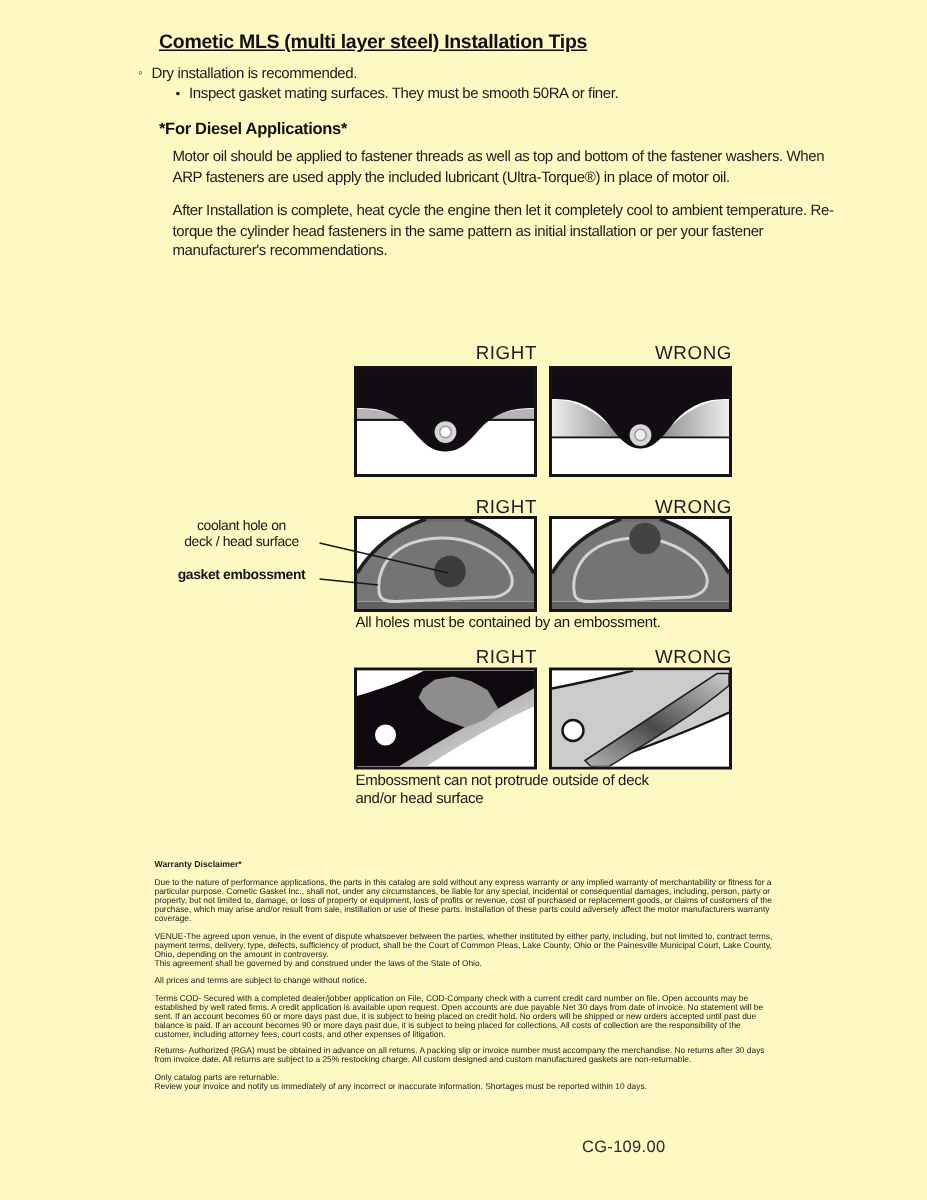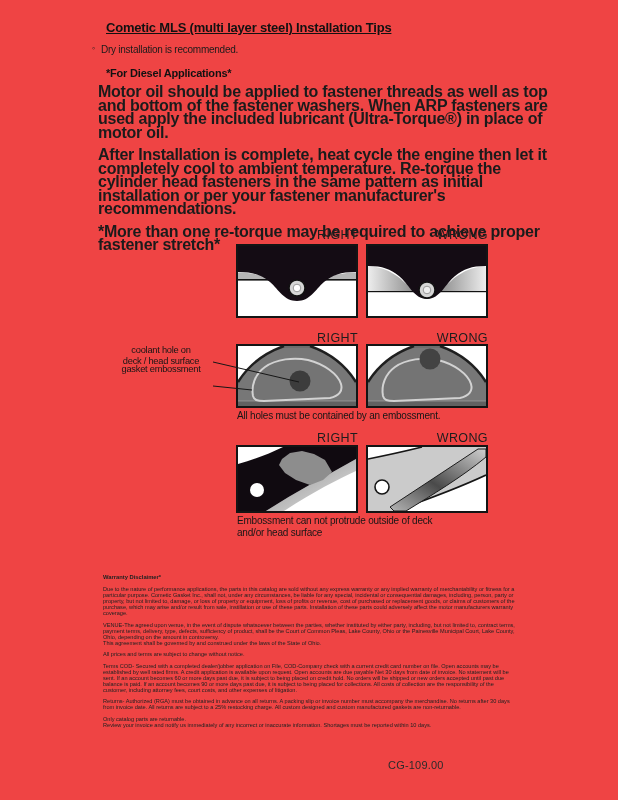--- a/index.html
+++ b/index.html
@@ -1,34 +1,34 @@
 <!DOCTYPE html>
 <html><head>
 <meta charset="utf-8">
 <style>
   html,body { margin:0; padding:0; background:#e8e8e8; }
   .page {
-    position:relative; width:618px; height:800px; background:#ef4444;
+    position:relative; width:618px; height:800px; background:#fef9c3;
     font-family:"Liberation Sans", sans-serif; color:#1b1b1b; overflow:hidden;
     margin:0 auto;
   }
 
   
   .top { position:absolute; left:92px; top:20px; width:468px; }
   .title {
     font-size:13px; font-weight:bold; text-decoration:underline;
     margin:0 0 8px 14px; letter-spacing:-0.2px; color:#111;
   }
   .tips { font-size:10px; letter-spacing:-0.25px; line-height:13px; }
   .tip { position:relative; padding-left:9px; }
   .tip::before { content:"◦"; position:absolute; left:0; top:-1px; font-size:9px; }
   .subtip { position:relative; padding-left:9px; margin-left:25px; }
   .subtip::before { content:"•"; position:absolute; left:0; top:0; font-size:9px; }
   .h2 { font-size:11px; font-weight:bold; margin:11px 0 6px 14px; letter-spacing:-0.2px; color:#111; }
-  .par { font-size:16px; letter-spacing:-0.25px; line-height:13.5px; margin:0 0 9px 6px;font-weight:bold; }
+  .par { font-size:10px; letter-spacing:-0.25px; line-height:13.5px; margin:0 0 9px 23px; }
 
   
   .diagrams { position:absolute; left:0; top:228px; width:618px; height:332px; }
   .dlabel { position:absolute; width:122px; text-align:right; font-size:12.5px; letter-spacing:0.4px; color:#1d1d1d; }
   .dbox { position:absolute; width:122px; border:2px solid #141414; background:#fff; box-sizing:border-box; }
   .dbox svg { display:block; }
   .caption { position:absolute; font-size:10px; letter-spacing:-0.2px; line-height:12px; color:#161616; }
   .callout { position:absolute; width:102px; text-align:center; font-size:9.3px; letter-spacing:-0.25px; line-height:11px; color:#161616; }
   .leaders { position:absolute; left:210px; top:127px; }
 
@@ -38,21 +38,21 @@
   .r1-box-right  { top:16px; left:236px; height:74px; }
   .r1-box-wrong  { top:16px; left:366px; height:74px; }
   .r1-caption    { top:92px; left:237px; }
 
   .r2-label-right { top:103px; left:236px; }
   .r2-label-wrong { top:103px; left:366px; }
   .r2-box-right  { top:116px; left:236px; height:64px; }
   .r2-box-wrong  { top:116px; left:366px; height:64px; }
   .r2-caption    { top:182px; left:237px; }
   .callout-hole  { top:117px; left:110px; }
-  .callout-emb   { top:136px; left:110px; }
+  .callout-emb   { top:150px; left:110px;font-weight:bold; }
 
   .r3-label-right { top:203px; left:236px; }
   .r3-label-wrong { top:203px; left:366px; }
   .r3-box-right  { top:217px; left:236px; height:68px; }
   .r3-box-wrong  { top:217px; left:366px; height:68px; }
   .r3-caption    { top:287px; left:237px; width:215px; }
 
   
   .legal { position:absolute; left:103px; top:574px; width:414px; font-size:5.6px; line-height:6px; color:#222; }
   .legal h3 { font-size:5.8px; font-weight:bold; margin:0 0 6px 0; }
@@ -63,25 +63,25 @@
 </style>
 </head>
 <body>
 
 <div class="page">
 
   <div class="top">
     <h1 class="title">Cometic MLS (multi layer steel) Installation Tips</h1>
     <div class="tips">
       <div class="tip">Dry installation is recommended.</div>
+      <div class="subtip">Inspect gasket mating surfaces.  They must be smooth 50RA or finer.</div>
     </div>
     <h2 class="h2">*For Diesel Applications*</h2>
     <p class="par">Motor oil should be applied to fastener threads as well as top and bottom of the fastener washers. When ARP fasteners are used apply the included lubricant (Ultra-Torque®) in place of motor oil.</p>
     <p class="par">After Installation is complete, heat cycle the engine then let it completely cool to ambient temperature. Re-torque the cylinder head fasteners in the same pattern as initial installation or per your fastener manufacturer's recommendations.</p>
-    <p class="par">*More than one re-torque may be required to achieve proper fastener stretch*</p>
   </div>
 
   <div class="diagrams">
 
     <div class="dlabel r1-label-right">RIGHT</div>
     <div class="dlabel r1-label-wrong">WRONG</div>
     <div class="dbox r1-box-right">
       <svg width="118" height="70" viewBox="0 0 118 70">
         <rect x="0" y="0" width="118" height="70" fill="#ffffff"></rect>
         <rect x="0" y="33" width="118" height="1.6" fill="#111111"></rect>

